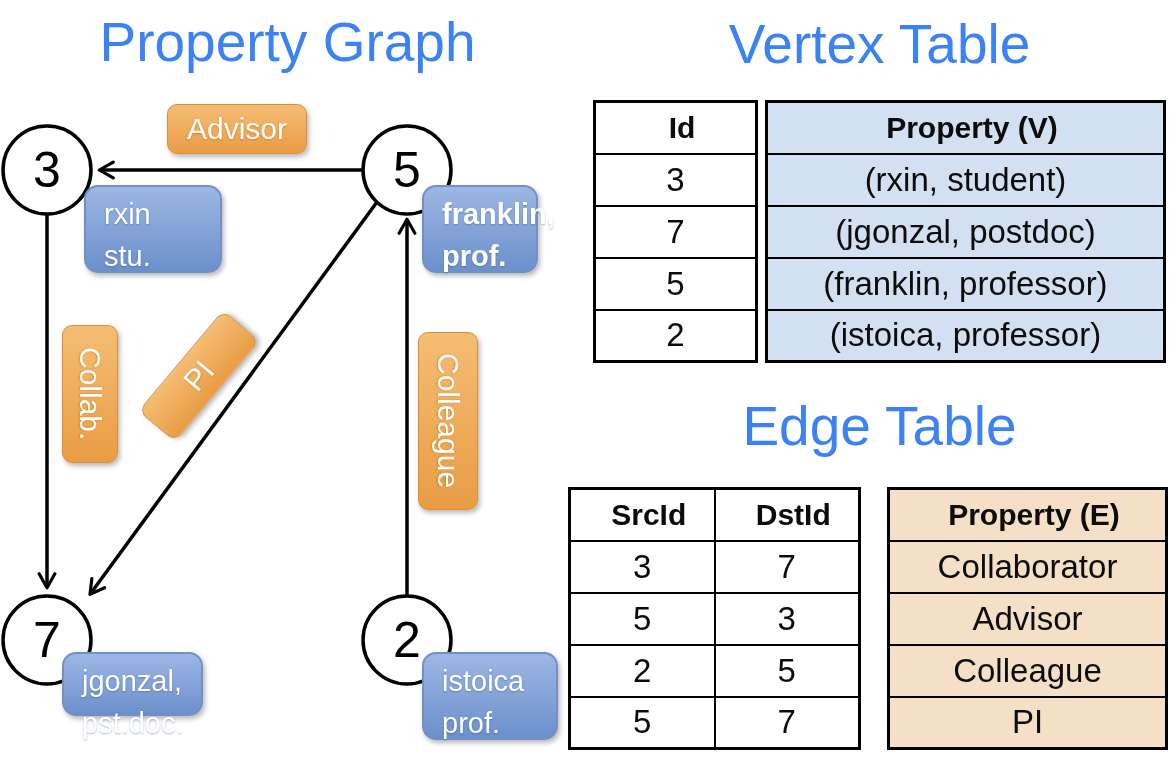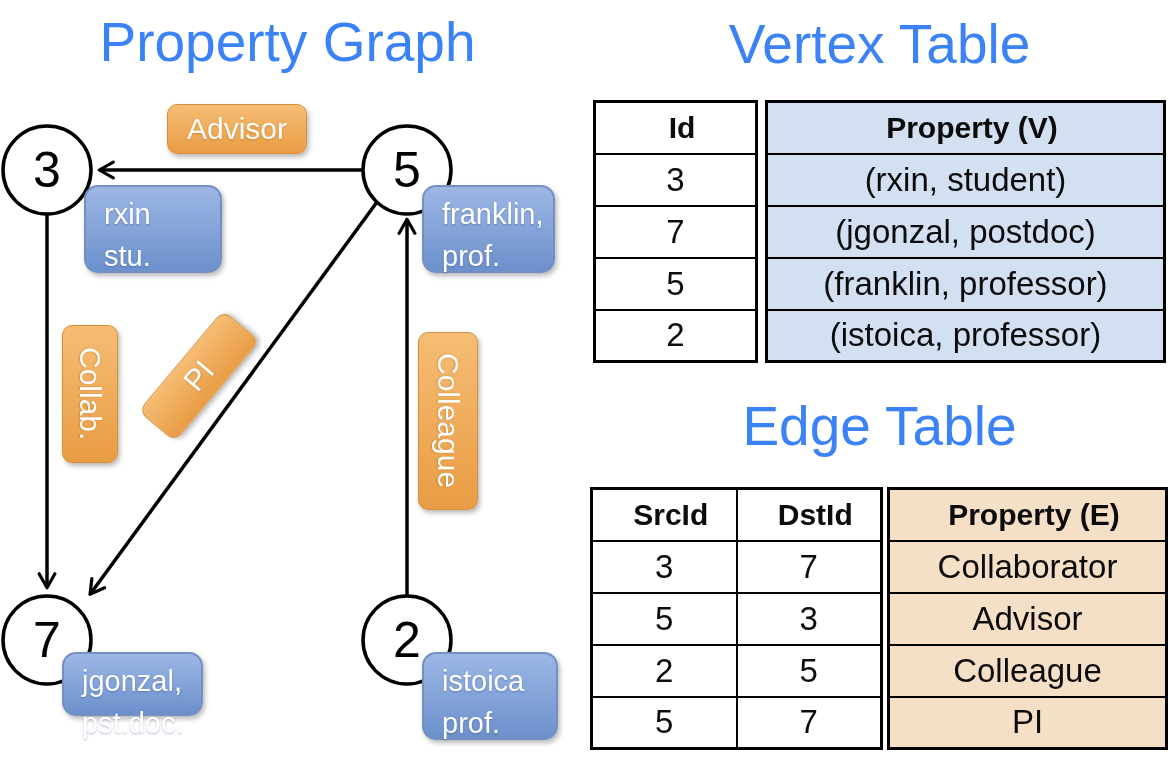--- a/index.html
+++ b/index.html
@@ -69,21 +69,21 @@
     border: 2px solid #7490c2;
     border-radius: 14px;
     box-shadow: 2px 3px 5px rgba(0,0,0,0.28);
     color: #ffffff;
     font-size: 29px;
     line-height: 1.45;
     padding: 6px 0 0 18px;
     text-shadow: 0 1px 2px rgba(30,60,110,0.35);
   }
   #rxin-box     { left: 62px;  top: 185px; width: 138px; height: 88px; margin-left: 22px; }
-  #franklin-box { left: 422px; top: 185px; width: 133px; height: 88px; }
+  #franklin-box { left: 422px; top: 185px; width: 116px; height: 88px; font-weight: bold; }
   #jgonzal-box  { left: 62px;  top: 652px; width: 141px; height: 64px; }
   #istoica-box  { left: 422px; top: 652px; width: 136px; height: 88px; }
 
   
   table.tbl {
     position: absolute;
     border-collapse: collapse;
     table-layout: fixed;
     background: #ffffff;
     border: 3px solid #000;
@@ -98,21 +98,21 @@
     color: #0c0c0c;
     padding: 0;
     white-space: nowrap;
   }
   table.tbl th { font-size: 30px; font-weight: bold; padding-left: 13px; }
   table.prop-v th, table.prop-v td { background: #d3e0f2; }
   table.prop-e th, table.prop-e td { background: #f5dfc6; }
 
   #vt-id-table   { left: 593px; top: 100px; width: 165px; }
   #vt-prop-table { left: 765px; top: 100px; width: 401px; }
-  #et-ids-table  { left: 590px; top: 487px; width: 290px; }
+  #et-ids-table  { left: 568px; top: 487px; width: 290px; }
   #et-prop-table { left: 887px; top: 487px; width: 281px; }
 </style>
 </head>
 <body>
 
 <div class="canvas">
 
   <div class="big-title" id="graph-title">Property Graph</div>
   <div class="big-title" id="vertex-title">Vertex Table</div>
   <div class="big-title" id="edge-title">Edge Table</div>

